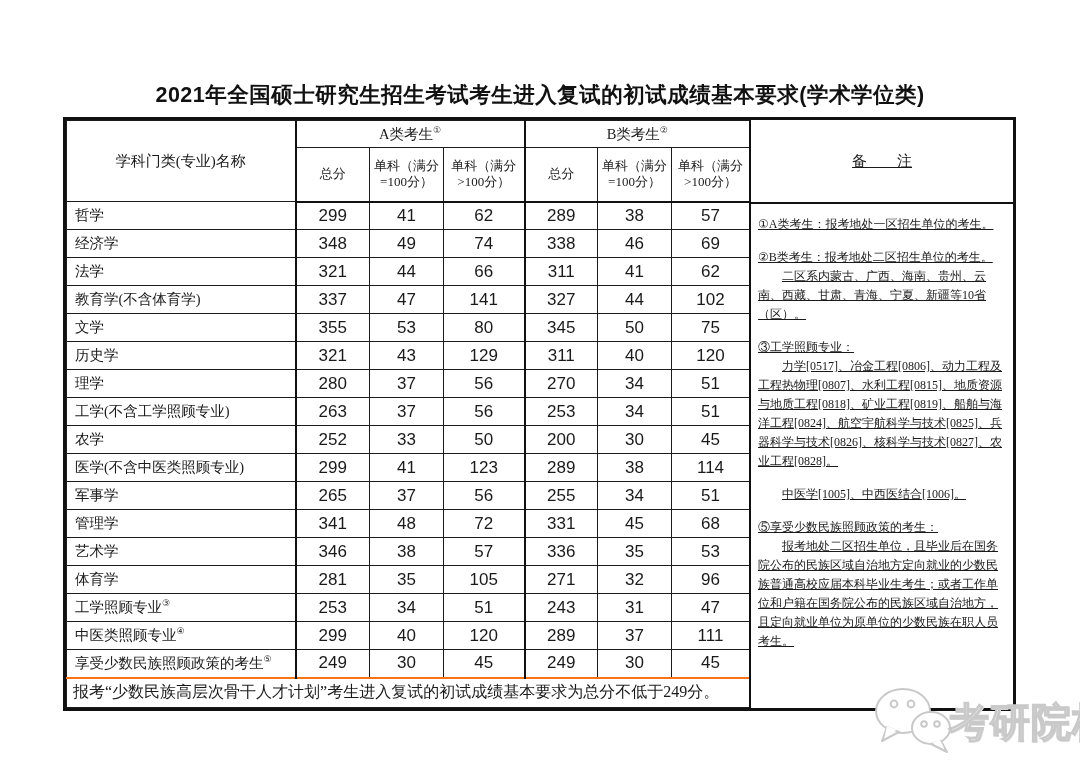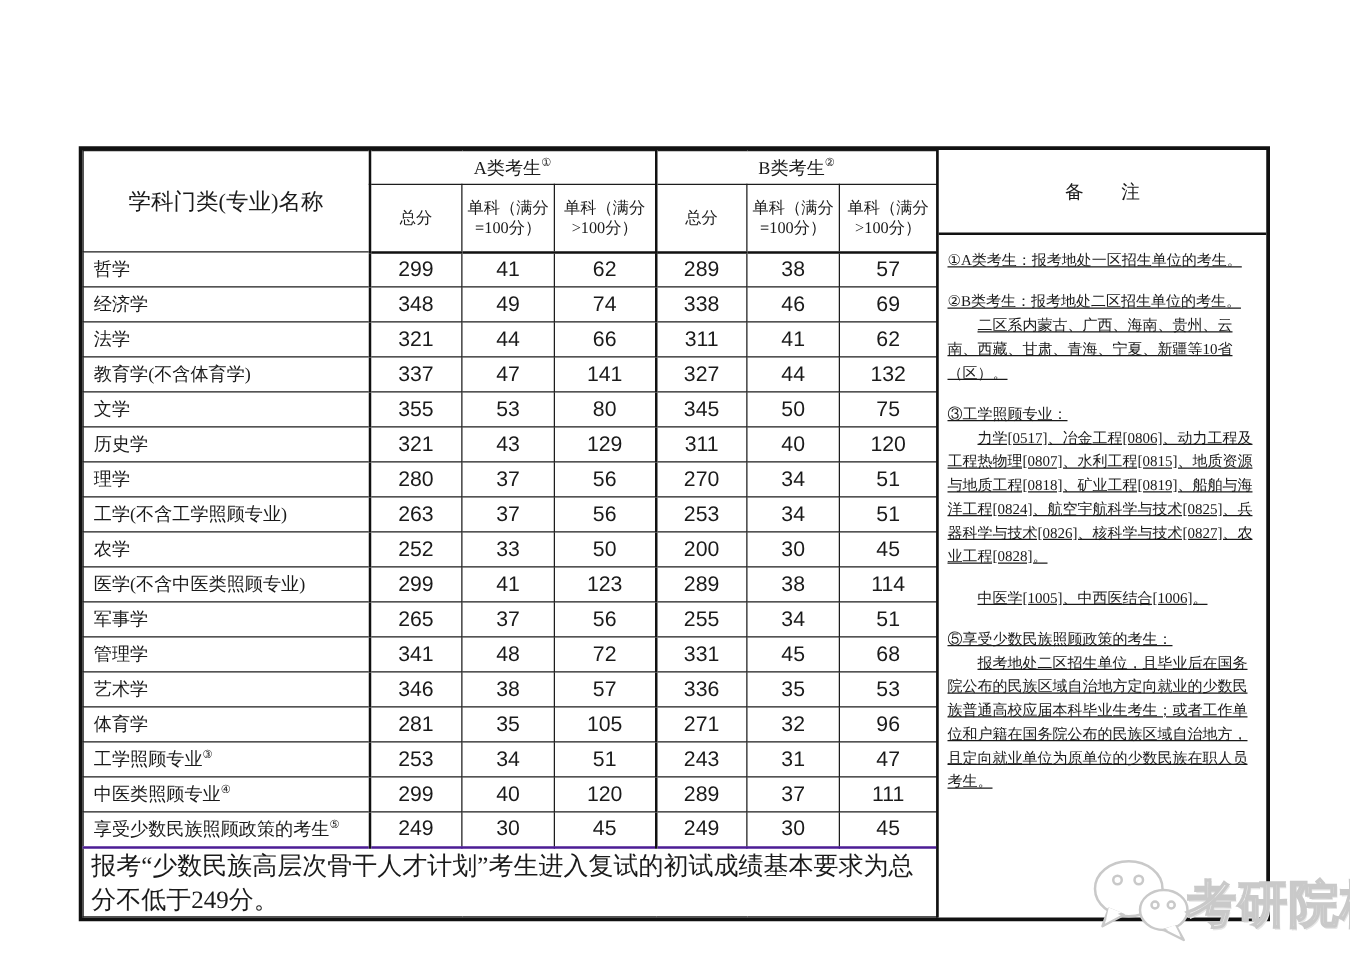--- a/index.html
+++ b/index.html
@@ -54,57 +54,58 @@
   
   table.scores .sep-r { border-right: 2px solid #111; }
   table.scores thead tr.h2 th { border-bottom: 2px solid #111; }
   table.scores thead th {
     font-weight: 400;
     font-size: 14.5px;
     text-align: center;
   }
   table.scores thead tr.h1 th { height: 27px; }
   table.scores thead tr.h2 th { height: 54px; font-size: 13px; line-height: 1.25; }
-  table.scores thead th.subject-h { font-size: 18px; }
+  table.scores thead th.subject-h { font-size: 15px; }
   table.scores thead sup { font-size: 9px; vertical-align: super; }
   table.scores tbody td { height: 28px; }
   table.scores tbody td.subject {
     text-align: left;
     font-size: 14.5px;
     padding-left: 8px;
     white-space: nowrap;
   }
   table.scores tbody td.subject sup { font-size: 9px; }
   table.scores tbody td.num {
     text-align: center;
     font-family: "Liberation Sans", sans-serif;
     font-size: 17px;
   }
   table.scores tfoot td {
-    border-top: 2px solid #4c1d95;
+    border-top: 2px solid #f97316;
     height: 30px;
-    font-size: 20px;
+    font-size: 16px;
     padding-left: 6px;
   }
   
   .remarks-col {
     flex: 1;
     border-left: 2px solid #111;
     display: flex;
     flex-direction: column;
     box-sizing: border-box;
   }
   .remarks-header {
-    height: 68px;
+    height: 84px;
     box-sizing: border-box;
     border-bottom: 2px solid #111;
     display: flex;
     align-items: center;
     justify-content: center;
     font-size: 15px;
+    text-decoration: underline;
   }
   .remarks-body {
     flex: 1;
     padding: 11px 6px 6px 7px;
     font-size: 12px;
     line-height: 19px;
   }
   .remark-block { margin-bottom: 14px; text-decoration: underline; }
   .remark-block p { margin: 0; }
   .remark-body-text { text-indent: 2em; }
@@ -127,20 +128,21 @@
     white-space: nowrap;
     line-height: 1;
     margin-left: -6px;
   }
 </style>
 </head>
 <body>
 
 <div class="page">
 
+  <h1 class="title">2021年全国硕士研究生招生考试考生进入复试的初试成绩基本要求(学术学位类)</h1>
 
   <div class="table-outer">
     <div class="left-part">
       <table class="scores">
         <colgroup>
           <col style="width:229px">
           <col style="width:74px">
           <col style="width:74px">
           <col style="width:81px">
           <col style="width:73px">
@@ -190,21 +192,21 @@
               <td class="num">41</td>
               <td class="num">62</td>
             </tr>
             <tr>
               <td class="subject sep-r">教育学(不含体育学)</td>
               <td class="num">337</td>
               <td class="num">47</td>
               <td class="num sep-r">141</td>
               <td class="num">327</td>
               <td class="num">44</td>
-              <td class="num">132</td>
+              <td class="num">102</td>
             </tr>
             <tr>
               <td class="subject sep-r">文学</td>
               <td class="num">355</td>
               <td class="num">53</td>
               <td class="num sep-r">80</td>
               <td class="num">345</td>
               <td class="num">50</td>
               <td class="num">75</td>
             </tr>

